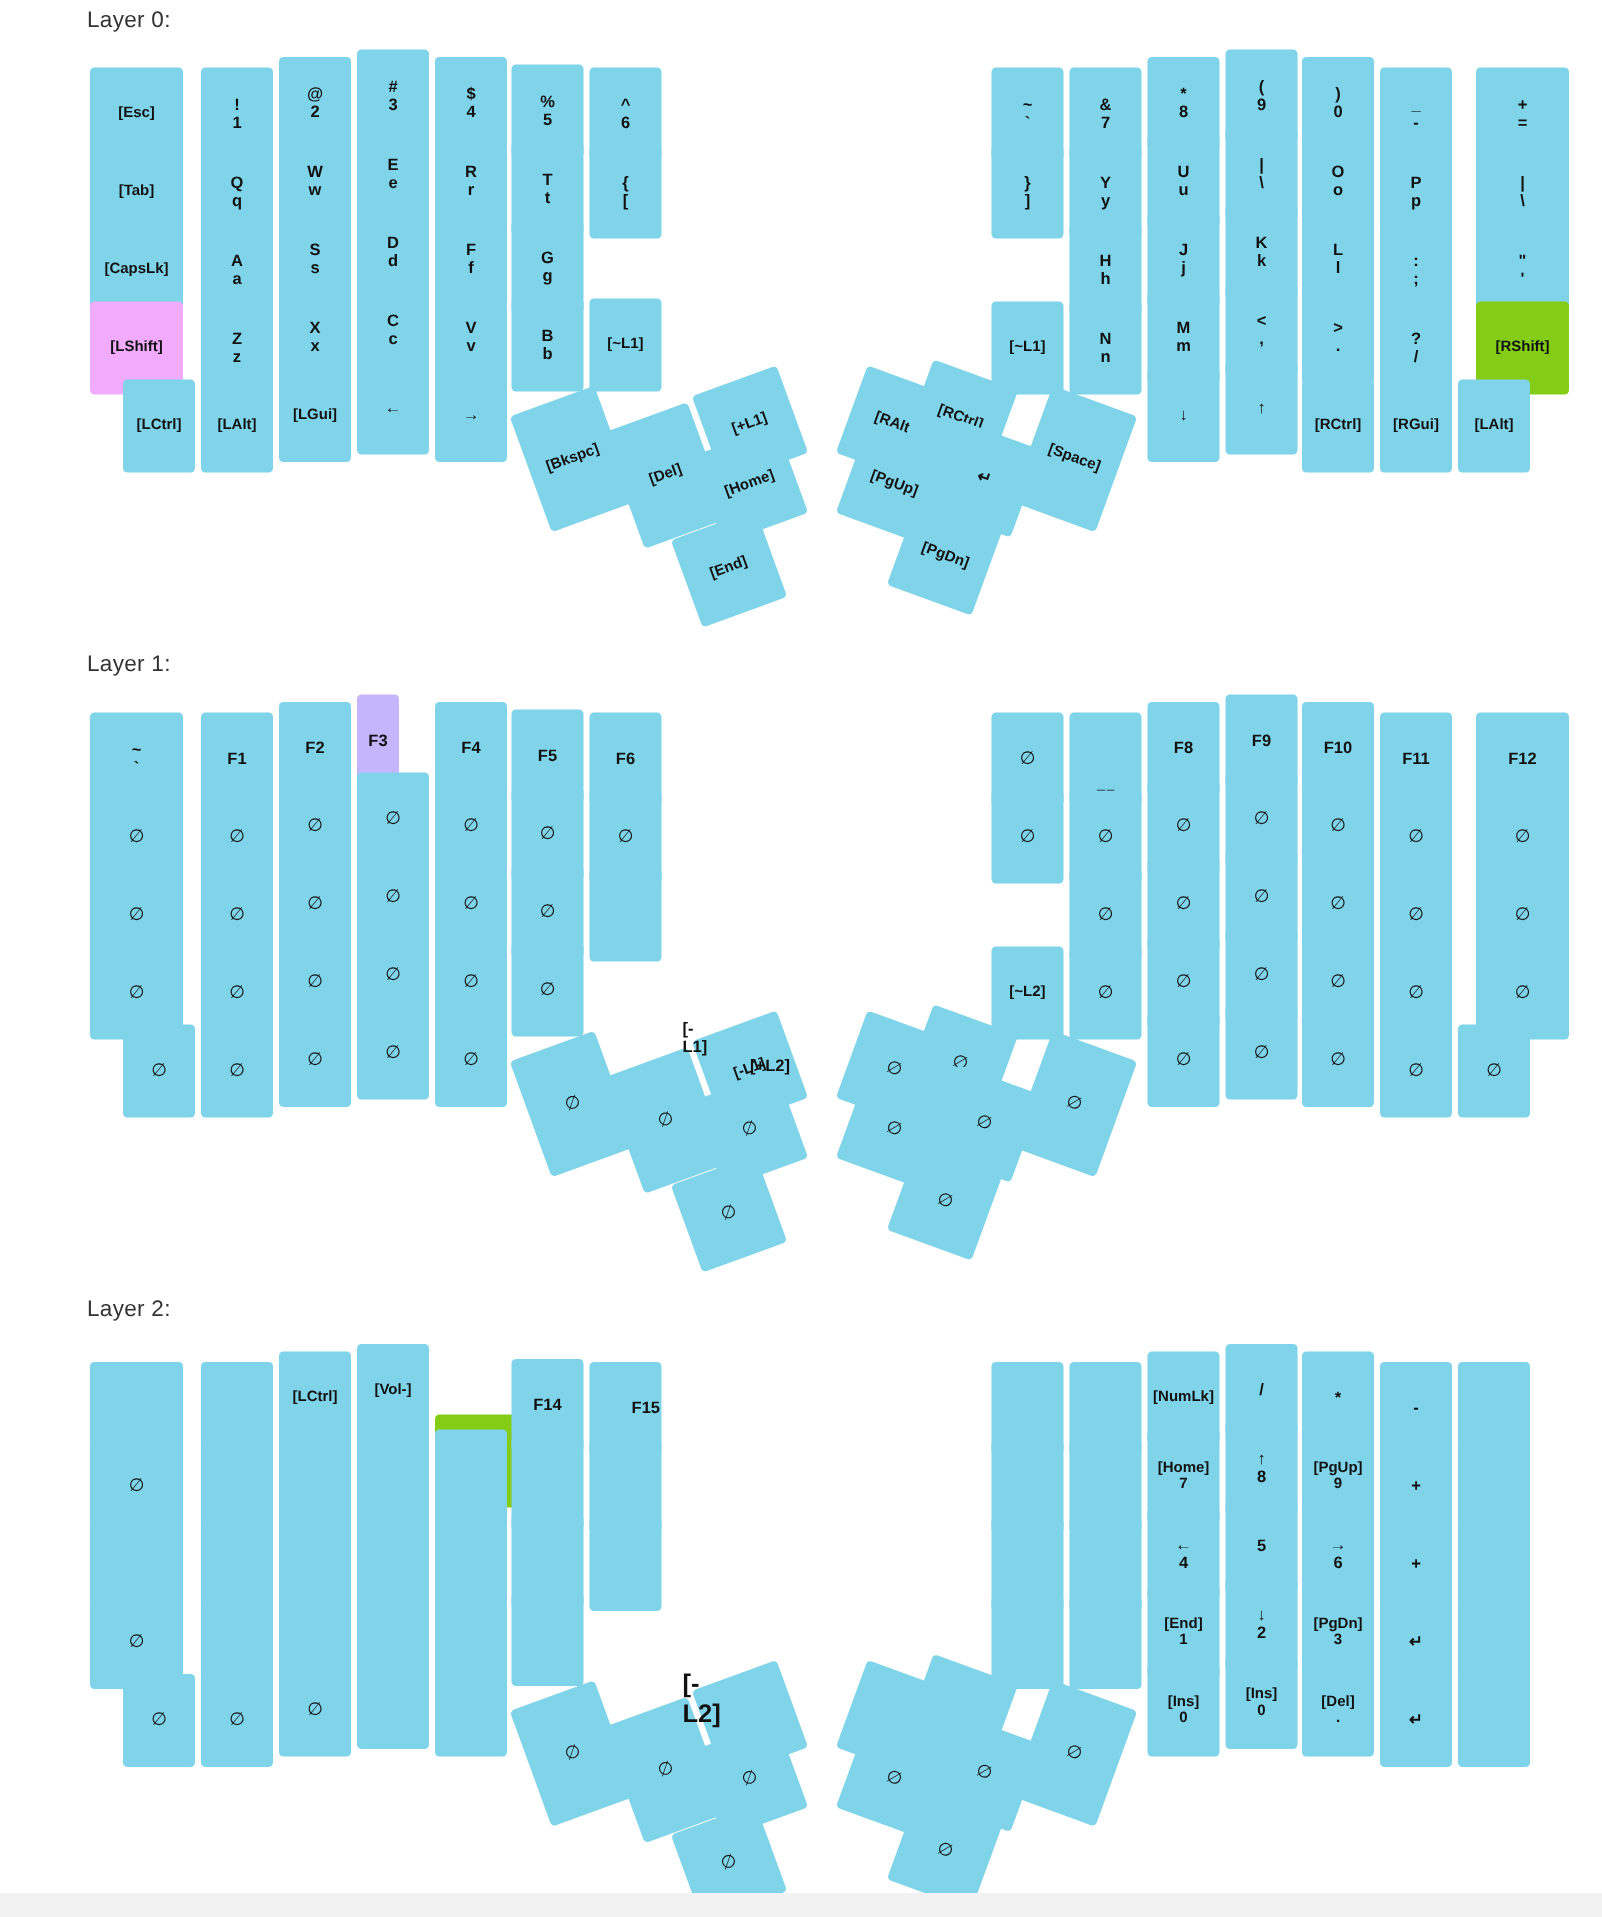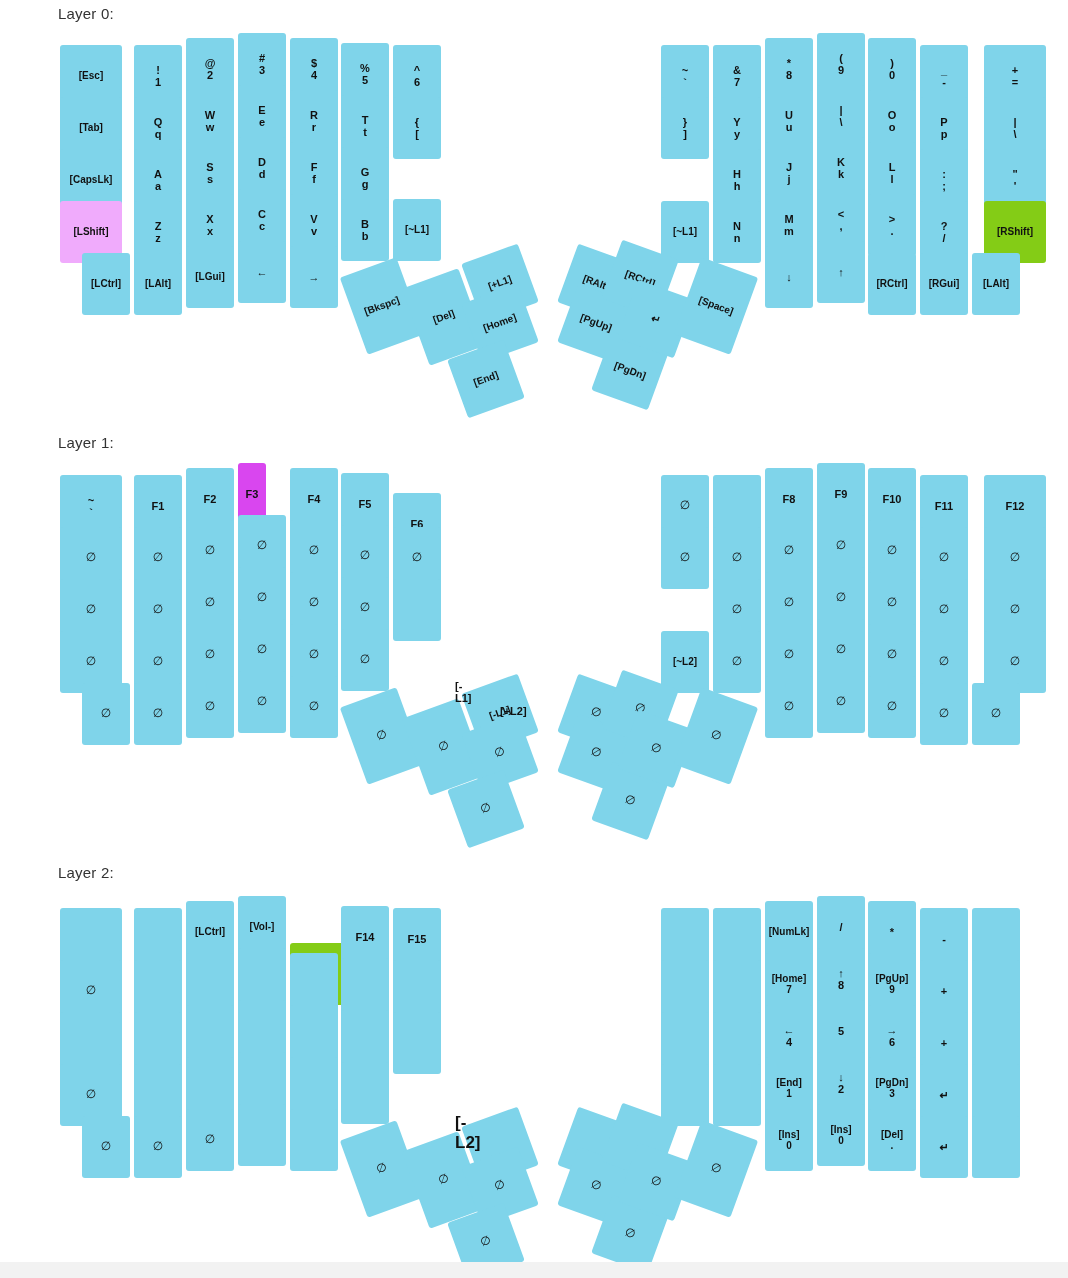--- a/index.html
+++ b/index.html
@@ -298,30 +298,30 @@
       <div class="key" style="left: 60px; top: 475px; width: 62px; height: 62px; background: rgb(127, 212, 234);">
         <span class="lbl">~
 `</span>
       </div>
       <div class="key" style="left: 134px; top: 475px; width: 48px; height: 62px; background: rgb(127, 212, 234);">
         <span class="lbl">F1</span>
       </div>
       <div class="key" style="left: 186px; top: 468px; width: 48px; height: 62px; background: rgb(127, 212, 234);">
         <span class="lbl">F2</span>
       </div>
-      <div class="key" style="left: 238px; top: 463px; width: 28px; height: 62px; background: #d946ef;">
+      <div class="key" style="left: 238px; top: 463px; width: 28px; height: 62px; background: #c4b5fd;">
         <span class="lbl">F3</span>
       </div>
       <div class="key" style="left: 290px; top: 468px; width: 48px; height: 62px; background: rgb(127, 212, 234);">
         <span class="lbl">F4</span>
       </div>
       <div class="key" style="left: 341px; top: 473px; width: 48px; height: 62px; background: rgb(127, 212, 234);">
         <span class="lbl">F5</span>
       </div>
-      <div class="key" style="left: 393px; top: 475px; width: 48px; height: 62px; background: rgb(127, 212, 234); margin-top: 18px;">
+      <div class="key" style="left: 393px; top: 475px; width: 48px; height: 62px; background: rgb(127, 212, 234);">
         <span class="lbl">F6</span>
       </div>
       <div class="key" style="left: 60px; top: 527px; width: 62px; height: 62px; background: rgb(127, 212, 234);">
         <span class="lbl dim">∅</span>
       </div>
       <div class="key" style="left: 134px; top: 527px; width: 48px; height: 62px; background: rgb(127, 212, 234);">
         <span class="lbl dim">∅</span>
       </div>
       <div class="key" style="left: 186px; top: 520px; width: 48px; height: 62px; background: rgb(127, 212, 234);">
         <span class="lbl dim">∅</span>
@@ -534,21 +534,21 @@
       </div>
       <div class="key" style="left: 238px; top: 896px; width: 48px; height: 62px; background: rgb(127, 212, 234);">
         <span class="lbl sm">[Vol-]</span>
       </div>
       <div class="key" style="left: 290px; top: 943px; width: 63px; height: 62px; background: #84cc16;">
         <span class="lbl sm">[Vol+]</span>
       </div>
       <div class="key" style="left: 341px; top: 906px; width: 48px; height: 62px; background: rgb(127, 212, 234);">
         <span class="lbl">F14</span>
       </div>
-      <div class="key" style="left: 393px; top: 908px; width: 48px; height: 62px; background: rgb(127, 212, 234);">
+      <div class="key" style="left: 393px; top: 908px; width: 48px; height: 62px; background: rgb(127, 212, 234); justify-content: flex-end;">
         <span class="lbl">F15</span>
       </div>
       <div class="key" style="left: 60px; top: 960px; width: 62px; height: 62px; background: rgb(127, 212, 234);">
         <span class="lbl dim">∅</span>
       </div>
       <div class="key" style="left: 134px; top: 960px; width: 48px; height: 62px; background: rgb(127, 212, 234);">
         <span class="lbl"></span>
       </div>
       <div class="key" style="left: 186px; top: 953px; width: 48px; height: 62px; background: rgb(127, 212, 234);">
         <span class="lbl"></span>

